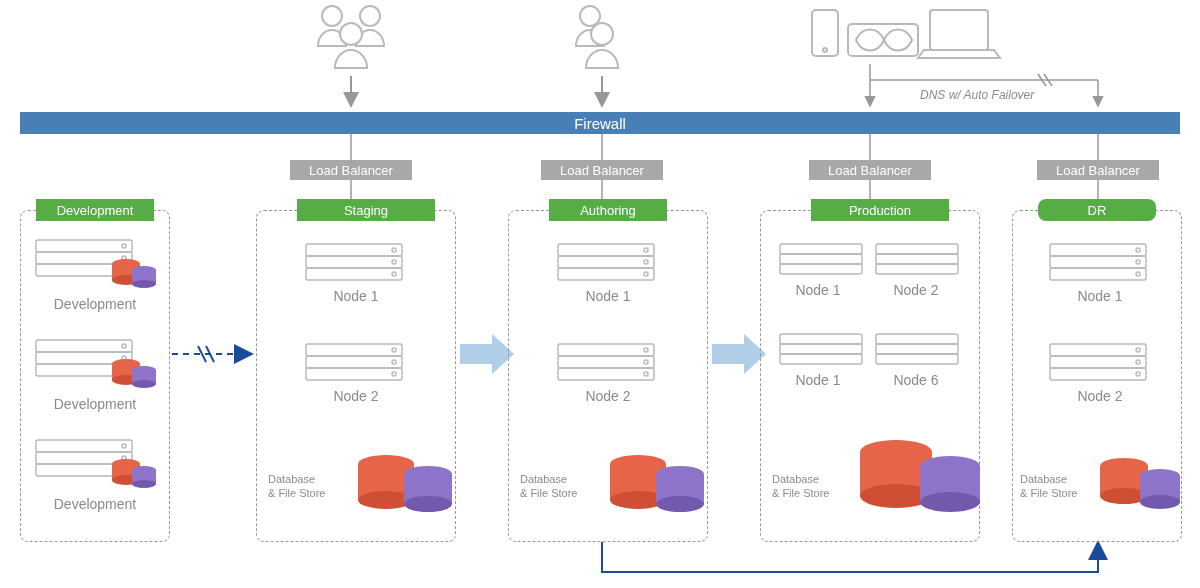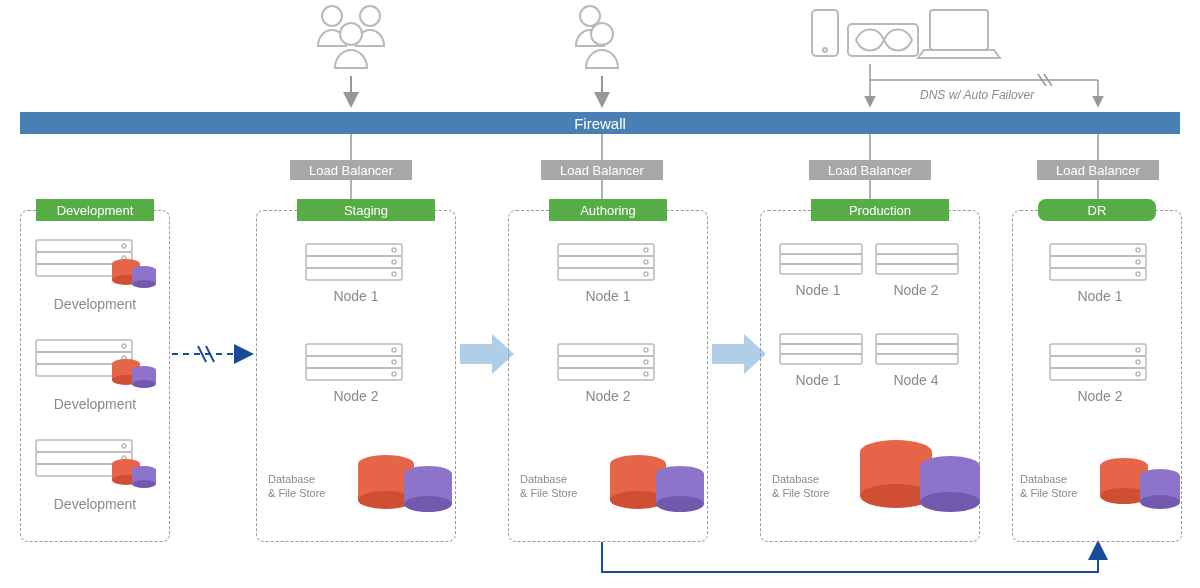--- a/index.html
+++ b/index.html
@@ -250,21 +250,21 @@
           <rect x="4" y="24" width="82" height="10" rx="2"></rect>
         <rect x="100" y="4" width="82" height="10" rx="2"></rect>
           <rect x="100" y="14" width="82" height="10" rx="2"></rect>
           <rect x="100" y="24" width="82" height="10" rx="2"></rect>
       </g>
     </g>
   </svg>
   <div class="abs node-label" style="left:770px; top:282px; width:96px;">Node 1</div>
   <div class="abs node-label" style="left:868px; top:282px; width:96px;">Node 2</div>
   <div class="abs node-label" style="left:770px; top:372px; width:96px;">Node 1</div>
-  <div class="abs node-label" style="left:868px; top:372px; width:96px;">Node 4</div>
+  <div class="abs node-label" style="left:868px; top:372px; width:96px;">Node 6</div>
   <svg class="abs" style="left:856px; top:438px;" width="128" height="84">
     <ellipse cx="40" cy="14" rx="36" ry="12" fill="#e66448"></ellipse>
       <rect x="4" y="14" width="72" height="44" fill="#e66448"></rect>
       <ellipse cx="40" cy="58" rx="36" ry="12" fill="#cf4f34"></ellipse>
     <ellipse cx="94" cy="28" rx="30" ry="10" fill="#8d73c9"></ellipse>
       <rect x="64" y="28" width="60" height="36" fill="#8d73c9"></rect>
       <ellipse cx="94" cy="64" rx="30" ry="10" fill="#7359ae"></ellipse>
   </svg>
   <div class="abs dbfs-label" style="left:772px; top:472px;"><span>Database</span><br><span>&amp; File Store</span></div>
 

